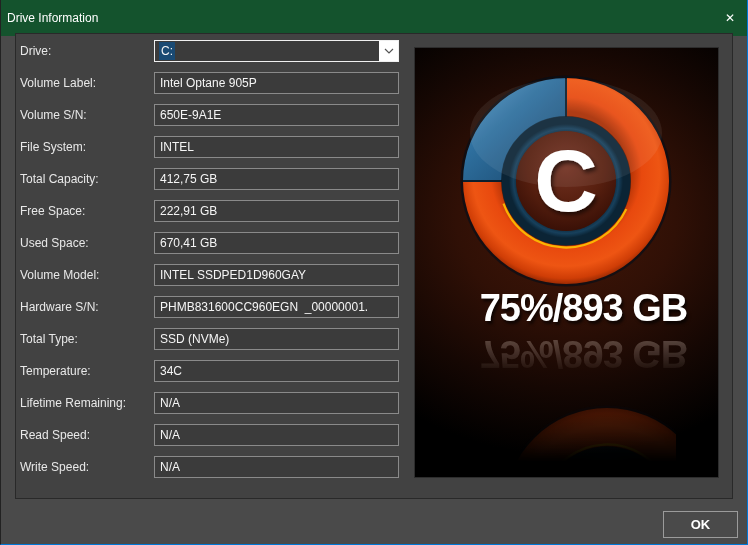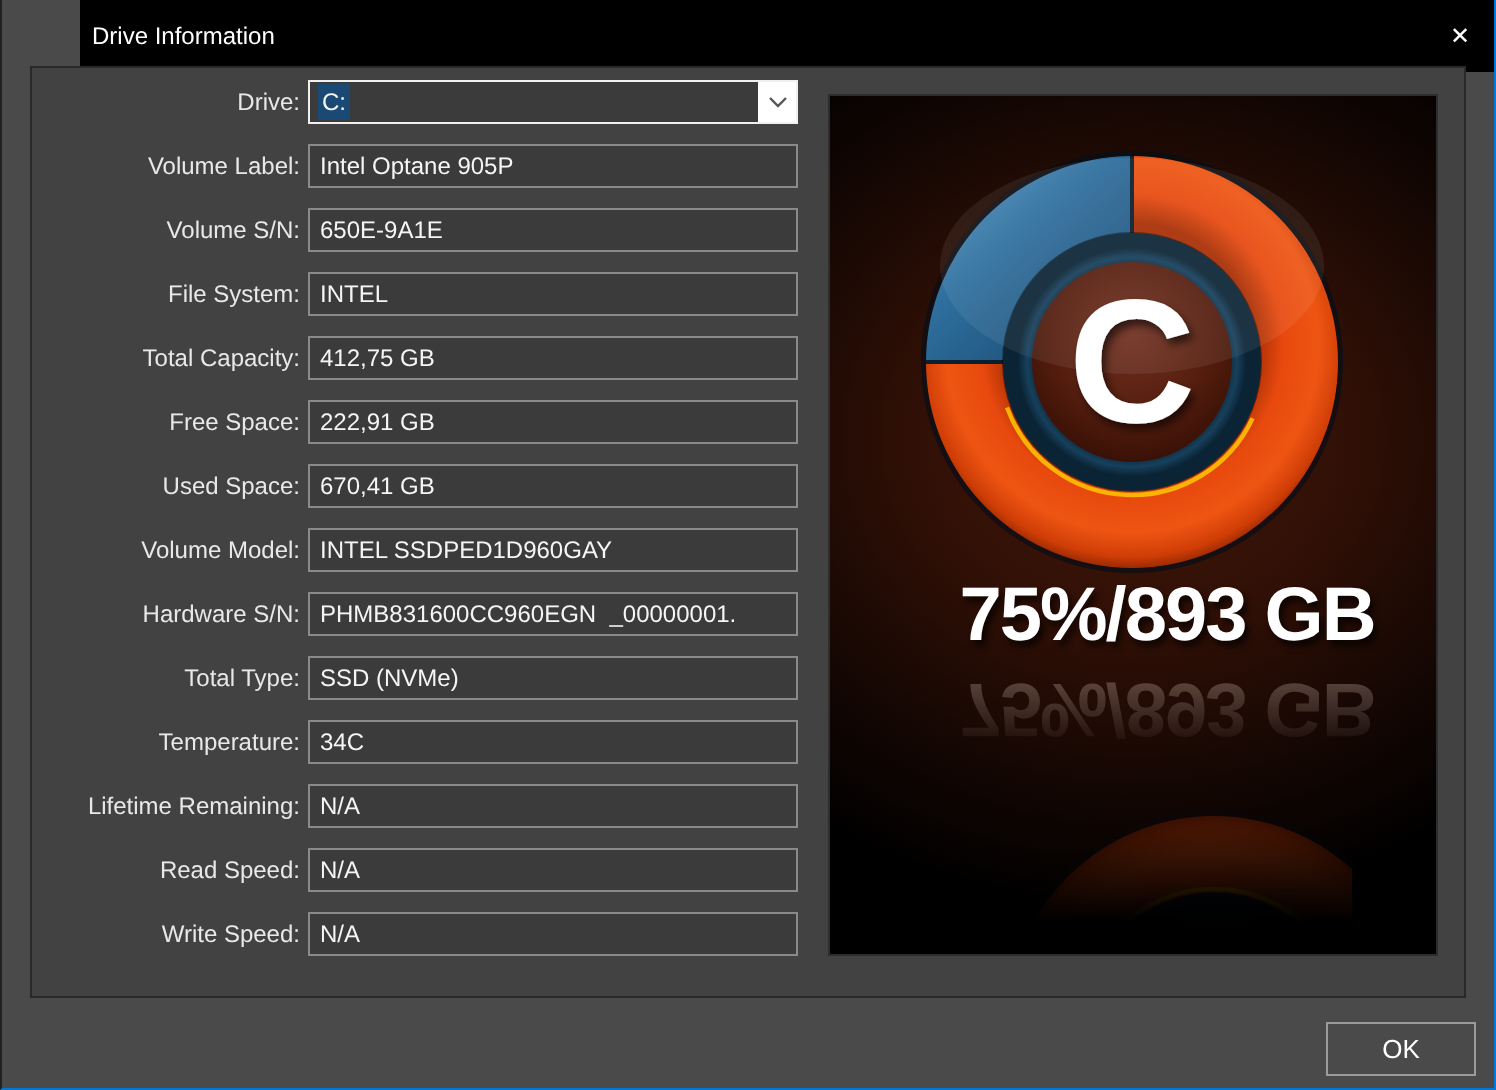--- a/index.html
+++ b/index.html
@@ -1,28 +1,28 @@
 <!DOCTYPE html>
 <html><head>
 <meta charset="utf-8">
 <style>
   html,body{margin:0;padding:0;background:#333;}
   body{width:748px;height:545px;overflow:hidden;font-family:"Liberation Sans","DejaVu Sans",sans-serif;}
   .window{position:relative;width:748px;height:545px;background:#4a4a4a;box-sizing:border-box;
           border-left:1px solid #222;border-right:1px solid #0078d7;border-bottom:1px solid #0078d7;}
   
-  .titlebar{position:absolute;left:0;top:0;right:0;height:36px;background:#000000;display:flex;align-items:center;margin-left:39px;}
+  .titlebar{position:absolute;left:0;top:0;right:0;height:36px;background:#14532d;display:flex;align-items:center;}
   .titlebar .title{color:#fff;font-size:12px;padding-left:6px;flex:1;}
   .close-btn{width:34px;height:24px;display:flex;align-items:center;justify-content:center;
              color:#fff;font-size:12px;cursor:default;}
   
   .panel{position:absolute;left:14px;top:33px;width:718px;height:466px;background:#424242;
          border:1px solid #292929;box-sizing:border-box;}
   .row{position:absolute;left:0;height:22px;display:flex;}
-  .row .lbl{position:absolute;left:4px;width:130px;line-height:22px;text-align:right;
+  .row .lbl{position:absolute;left:4px;width:130px;line-height:22px;
             color:#e8e8e8;font-size:12px;white-space:nowrap;}
   .row .val{position:absolute;left:138px;width:245px;height:22px;box-sizing:border-box;
             background:#3b3b3b;border:1px solid #8a8a8a;color:#f5f5f5;font-size:12px;
             line-height:20px;padding:0 5px;white-space:pre;overflow:hidden;}
   .row .combo{border:1px solid #f0f0f0;display:flex;align-items:center;padding:0;}
   .combo .sel{margin-left:4px;padding:1px 2px;background:#1a4a73;line-height:16px;}
   .combo .arrow{margin-left:auto;width:19px;height:20px;background:#fff;display:flex;
                 align-items:center;justify-content:center;}
   
   .graphic{position:absolute;left:398px;top:13px;width:305px;height:431px;overflow:hidden;
@@ -37,21 +37,21 @@
               mask-image:linear-gradient(to bottom,rgba(0,0,0,.8),rgba(0,0,0,0) 95%);}
   .text-reflection .usage-text{top:0;transform:scaleY(-1);color:rgba(190,170,158,.55);text-shadow:none;}
   .donut-reflection{position:absolute;left:41px;top:330px;width:220px;height:105px;overflow:hidden;
               opacity:.55;
               -webkit-mask-image:linear-gradient(to bottom,rgba(0,0,0,.9),rgba(0,0,0,0) 80%);
               mask-image:linear-gradient(to bottom,rgba(0,0,0,.9),rgba(0,0,0,0) 80%);}
   .donut-reflection svg{transform:scaleY(-1);display:block;}
   
   .ok-btn{position:absolute;left:662px;top:511px;width:75px;height:27px;box-sizing:border-box;
           background:#4a4a4a;border:1px solid #9b9b9b;color:#fff;font-size:13px;
-          display:flex;align-items:center;justify-content:center;cursor:default;}
+          display:flex;align-items:center;justify-content:center;cursor:default;font-weight:bold;}
 </style>
 </head>
 <body>
 
 <div class="window">
 
   <div class="titlebar">
     <span class="title">Drive Information</span>
     <span class="close-btn">
         <span>✕</span>

